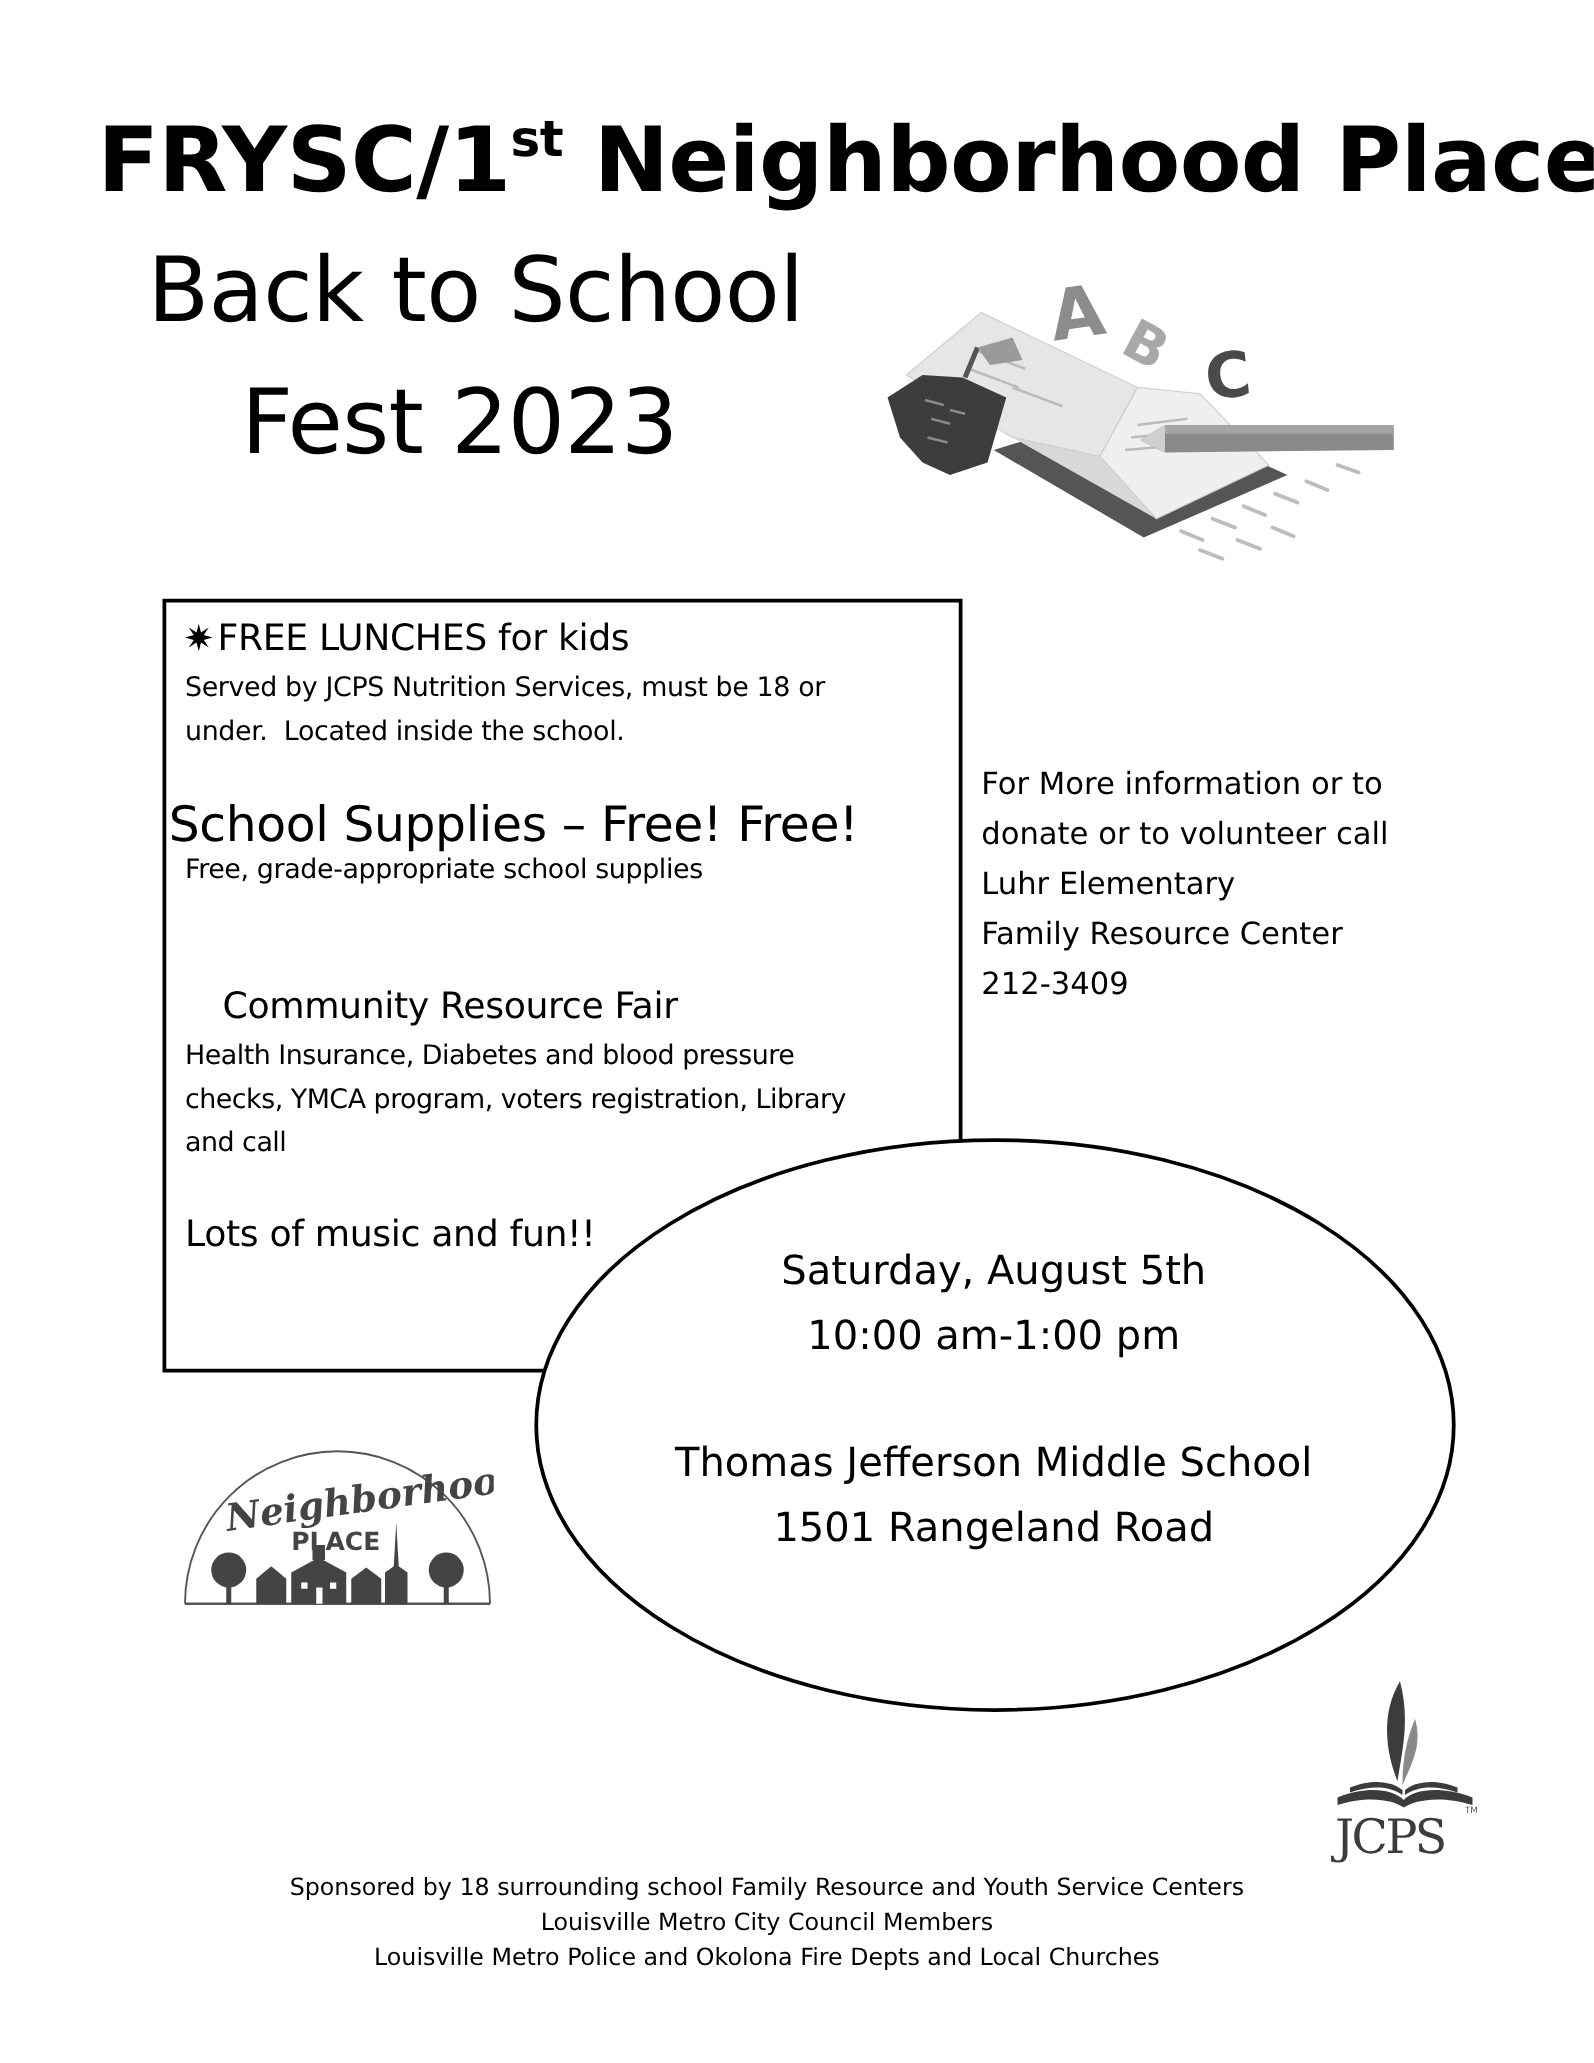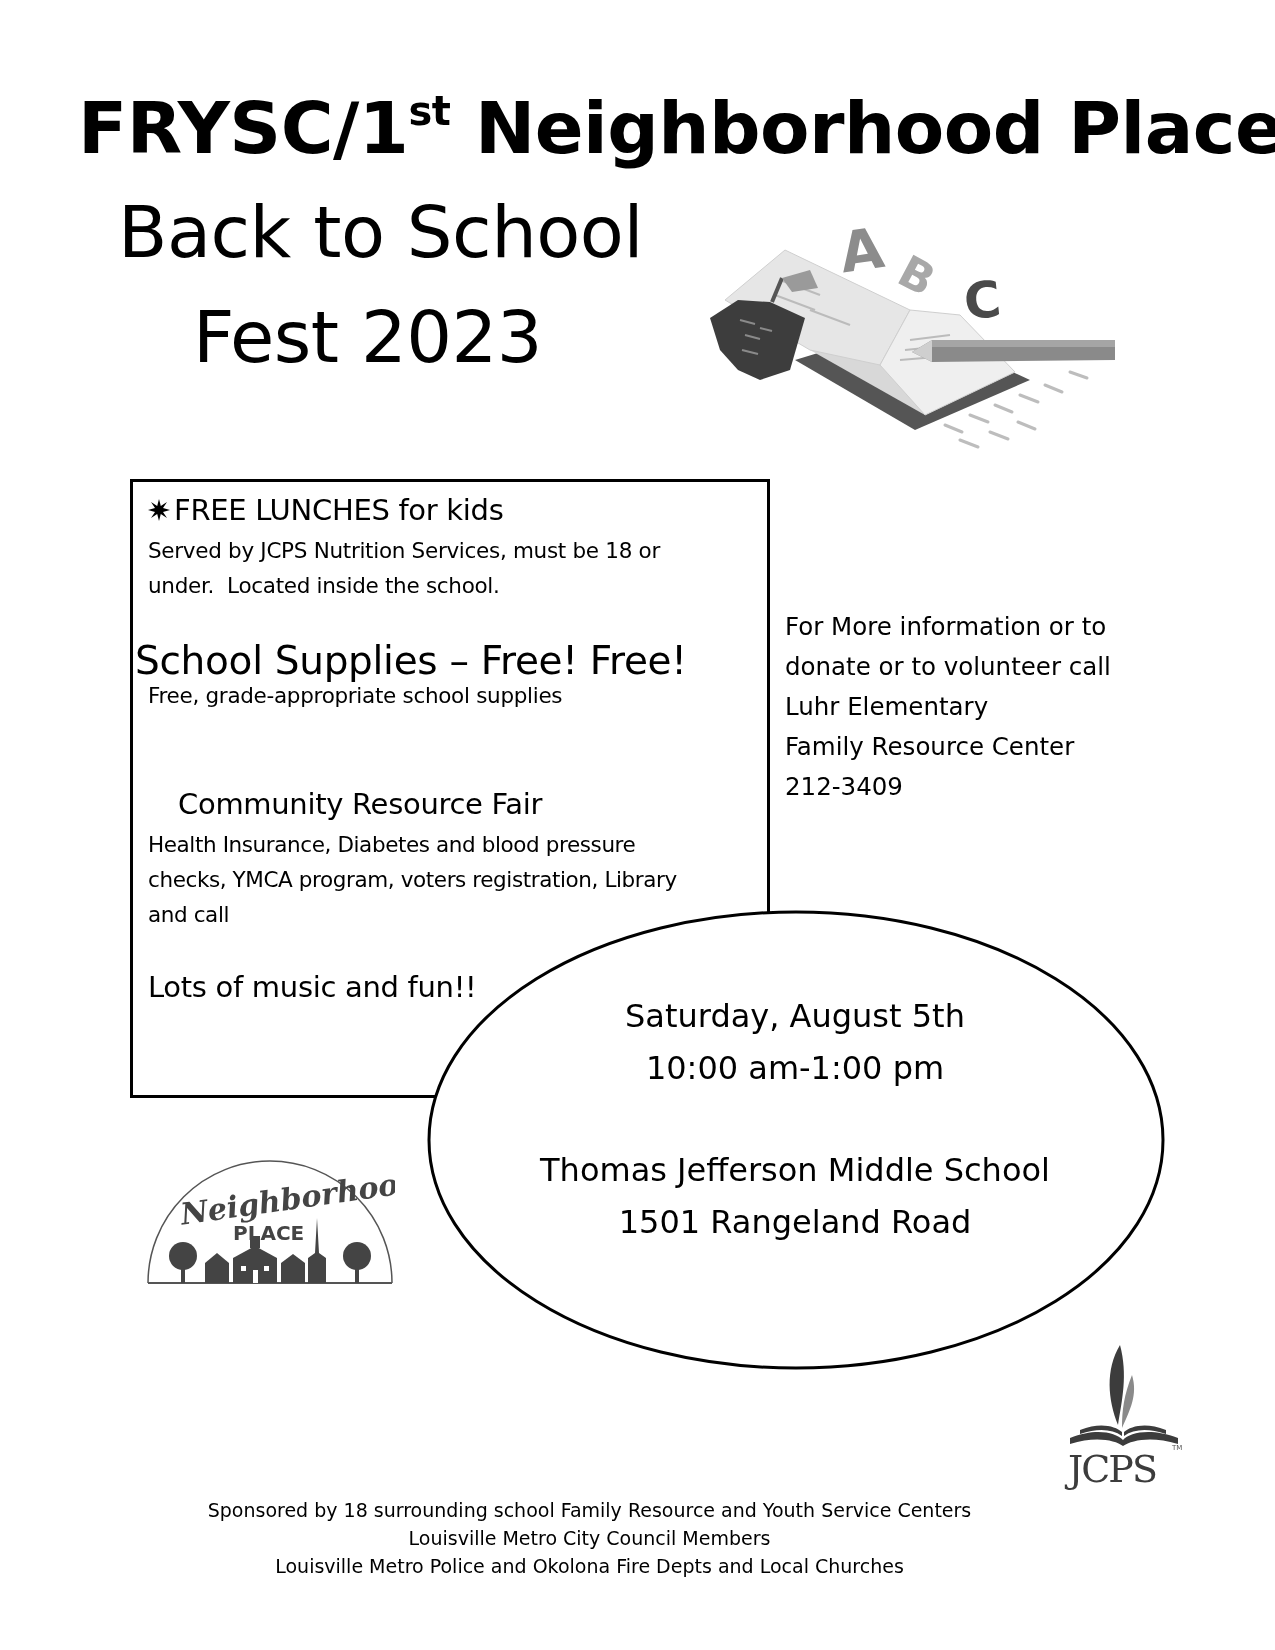--- a/index.html
+++ b/index.html
@@ -11,21 +11,21 @@
     #box { position: absolute; left: 130px; top: 479px; width: 634px; height: 613px;
            border: 3px solid #000; background: #fff; }
     .sec-head { position: absolute; left: 18px; font-size: 29px; white-space: nowrap; letter-spacing: -0.3px; }
     .burst { display: inline-block; width: 22px; height: 22px; margin-right: 4px; vertical-align: -1px; }
     #contact { position: absolute; left: 785px; top: 607px; width: 400px; text-align: left;
                font-size: 24.5px; line-height: 40px; }
     #contact div { white-space: nowrap; }
     #ellipse { position: absolute; left: 0; top: 0; }
     #event { position: absolute; left: 440px; top: 990px; width: 710px; text-align: center; font-size: 32px; line-height: 52px; }
     #event .gap { height: 50px; }
-    #footer { position: absolute; left: 0; width: 1179px; top: 1496px; text-align: center; font-size: 19px; line-height: 28px; }
+    #footer { position: absolute; left: 0; width: 1179px; top: 1496px; text-align: center; font-size: 19px; line-height: 28px; padding-left: 24px; }
   </style>
 </head>
 <body>
 
 <div class="title-line" style="left:78px; top:92px;font-weight:bold;">
   <span>FRYSC/1</span><sup>st</sup><span> Neighborhood Place</span>
 </div>
 <div class="title-line" style="left:118px; top:196px;">Back to School</div>
 <div class="title-line" style="left:193px; top:301px;">Fest 2023</div>
 

